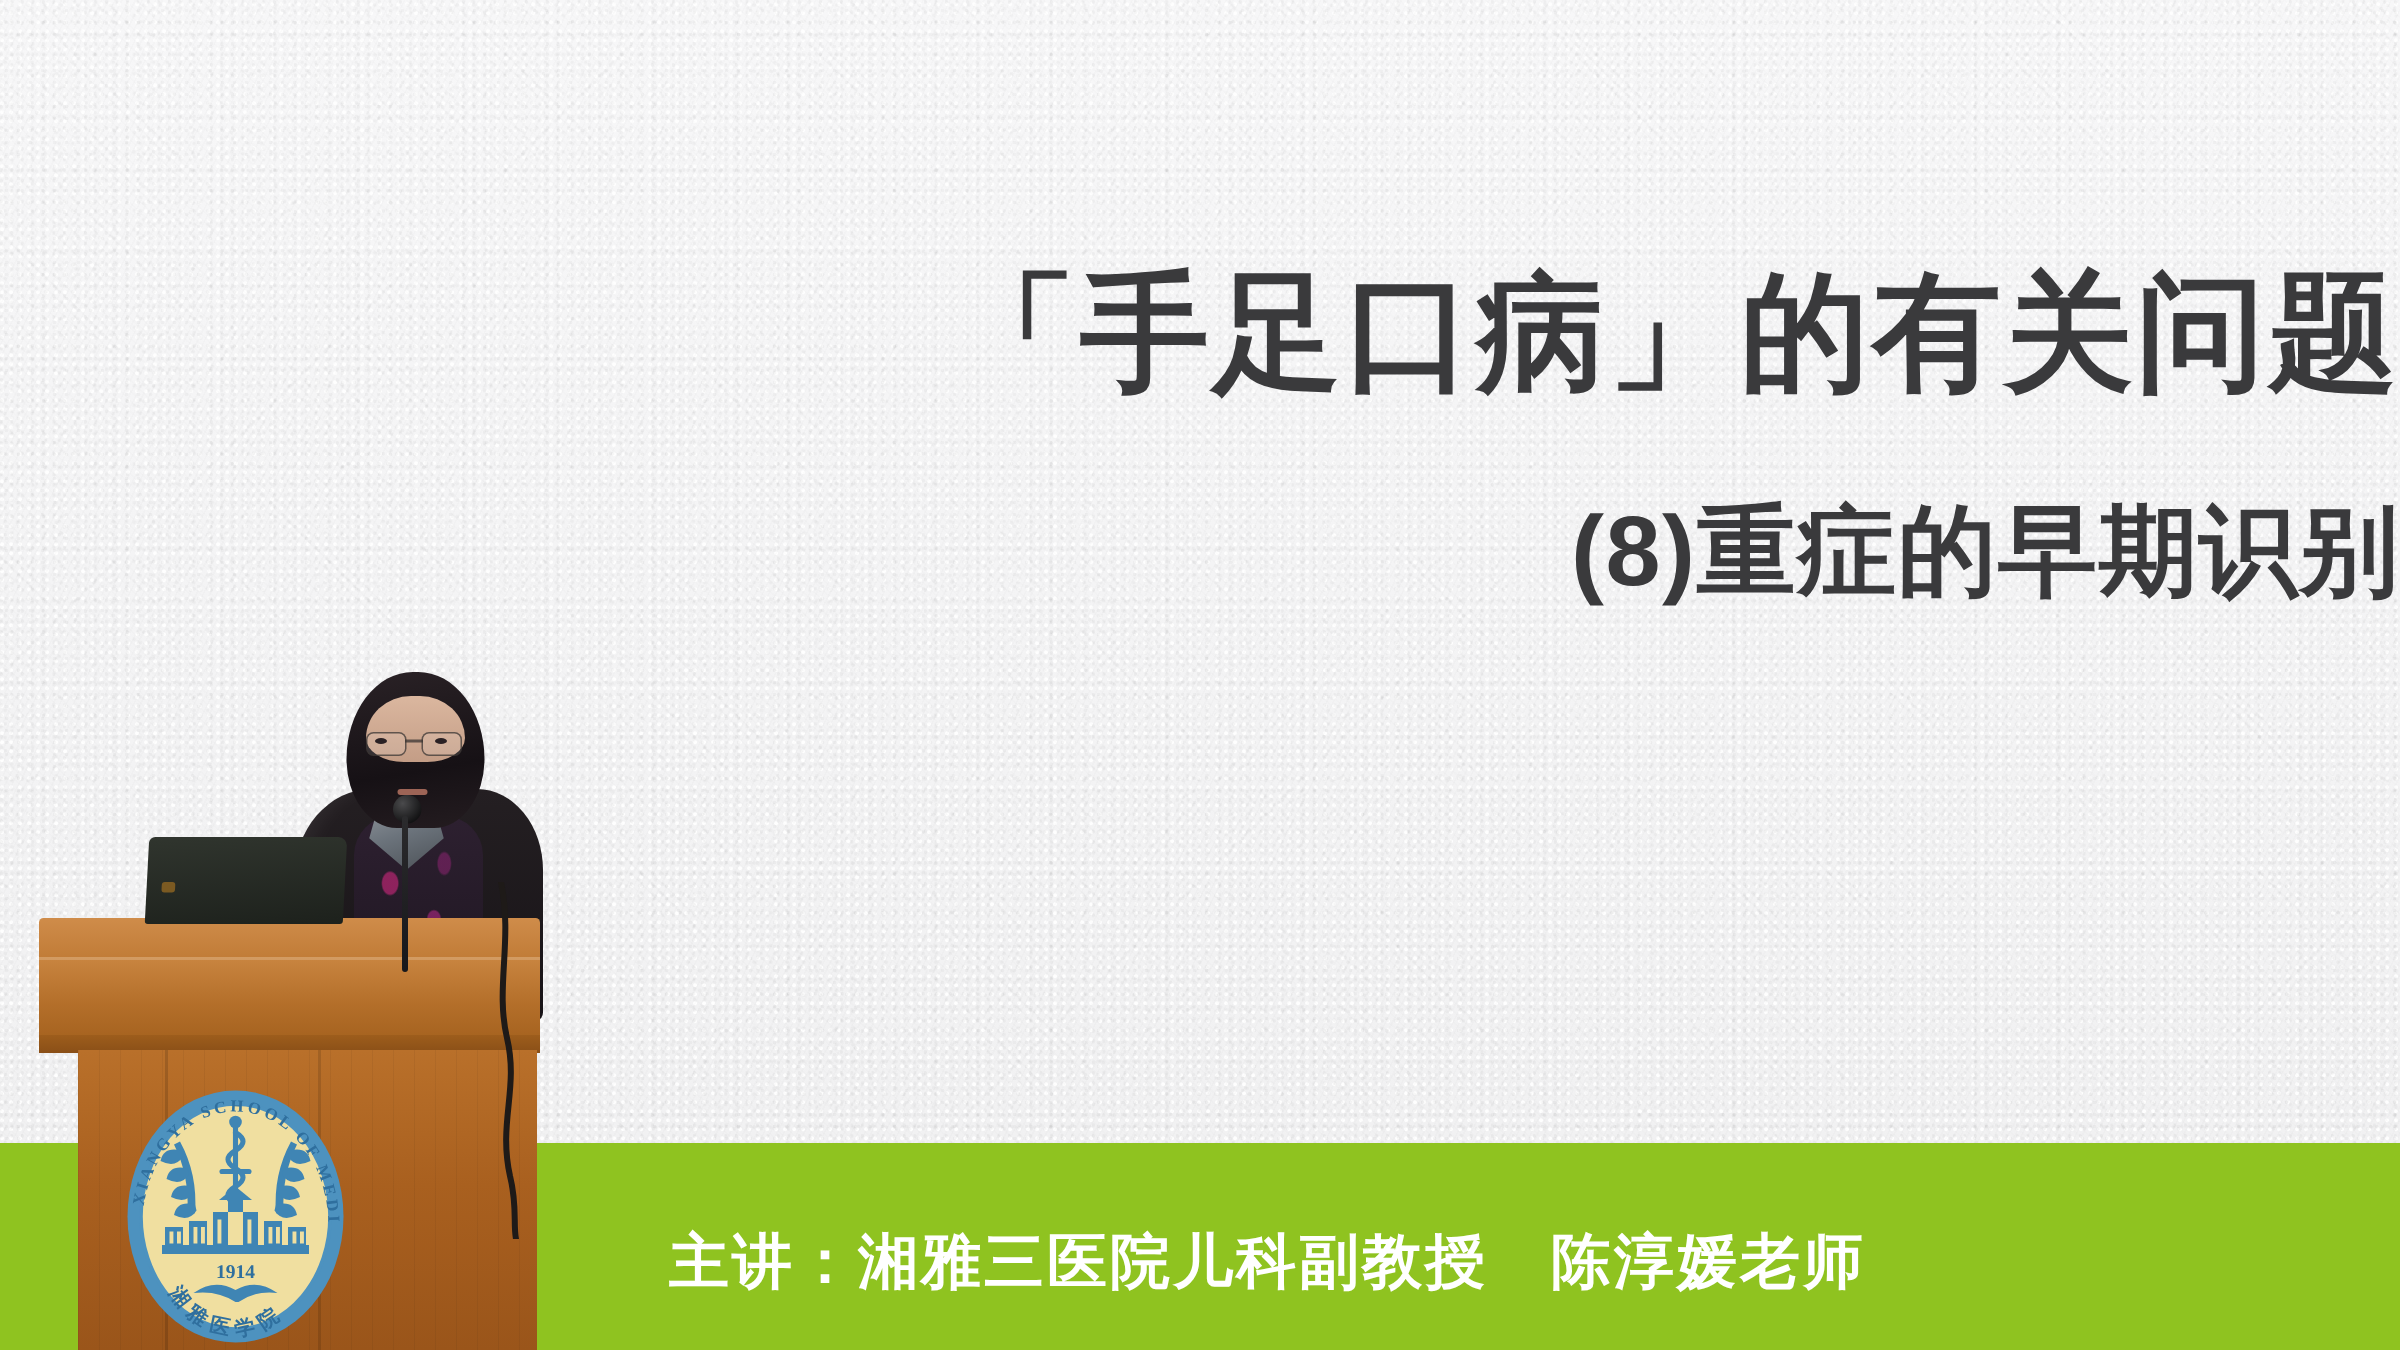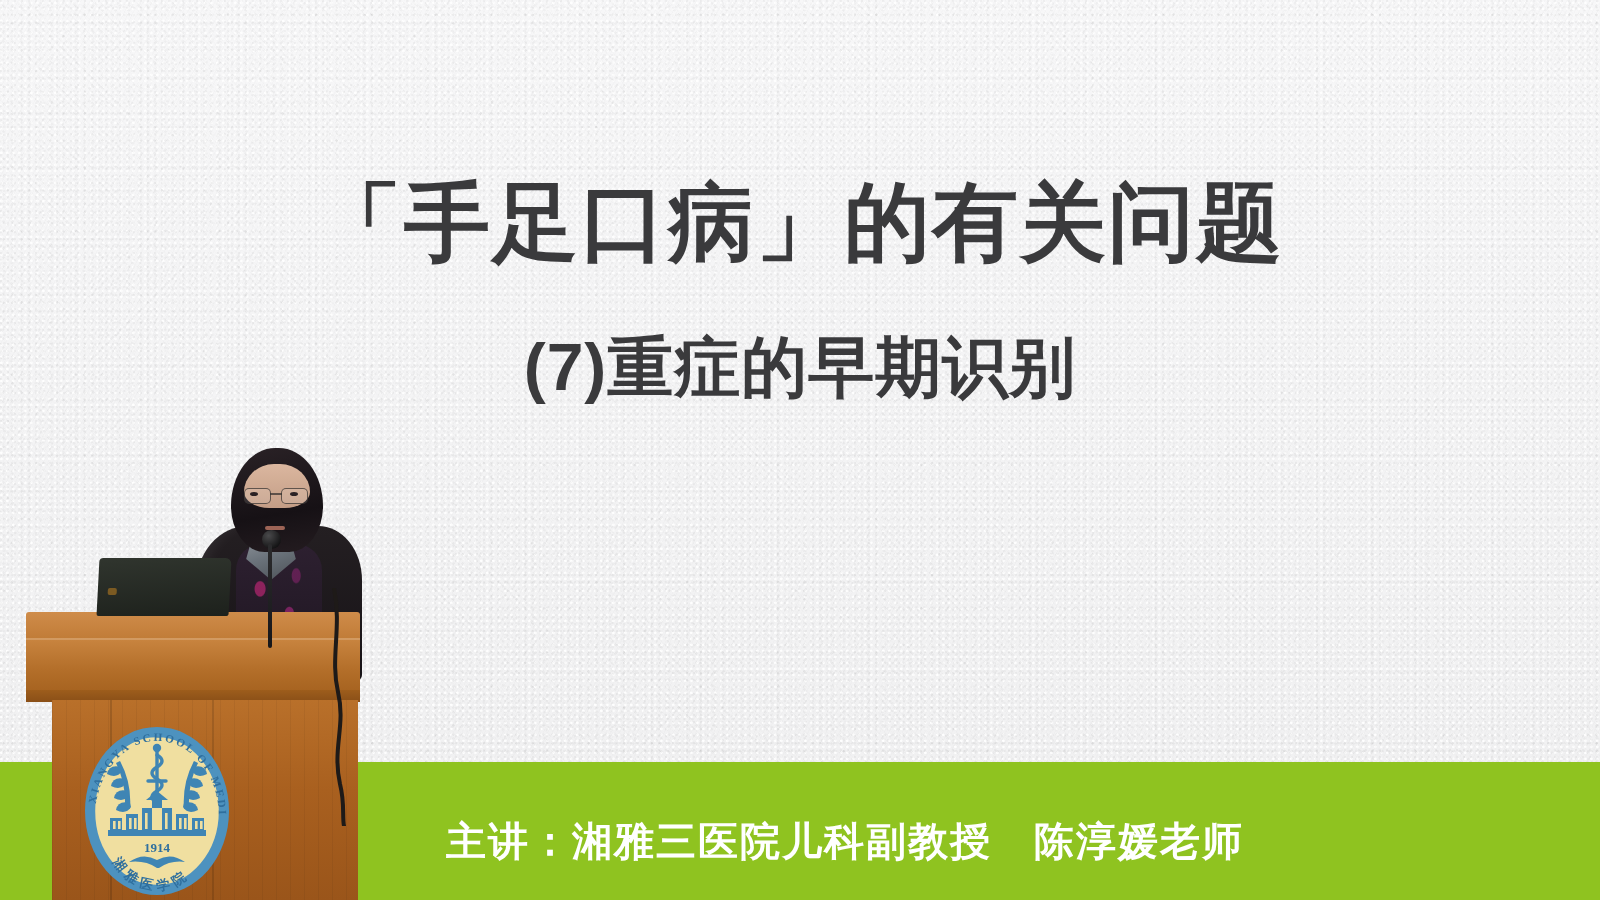--- a/index.html
+++ b/index.html
@@ -44,21 +44,21 @@
       repeating-linear-gradient(44deg, rgba(0,0,0,0.012) 0 1px, transparent 1px 5px);
     opacity: .85;
   }
 
   
   .title-block {
     position: absolute;
     left: 0;
     right: 0;
     top: 176px;
-    text-align: center;
+    text-align: right;
     z-index: 6;
   }
   .main-title {
     font-size: 86px;
     line-height: 1.08;
     font-weight: bold;
     color: #3a3a3c;
     letter-spacing: 2px;
     margin: 0;
     white-space: nowrap;
@@ -304,21 +304,21 @@
 </style>
 </head>
 <body>
 
 <div class="slide">
 
   <div class="wall"></div>
 
   <div class="title-block">
     <div class="main-title">「手足口病」的有关问题</div>
-    <div class="sub-title">(7)重症的早期识别</div>
+    <div class="sub-title">(8)重症的早期识别</div>
   </div>
 
   <div class="banner">
     <div class="banner-text">主讲：湘雅三医院儿科副教授　陈淳媛老师</div>
   </div>
 
   <div class="photo">
 
     <div class="podium">
 

